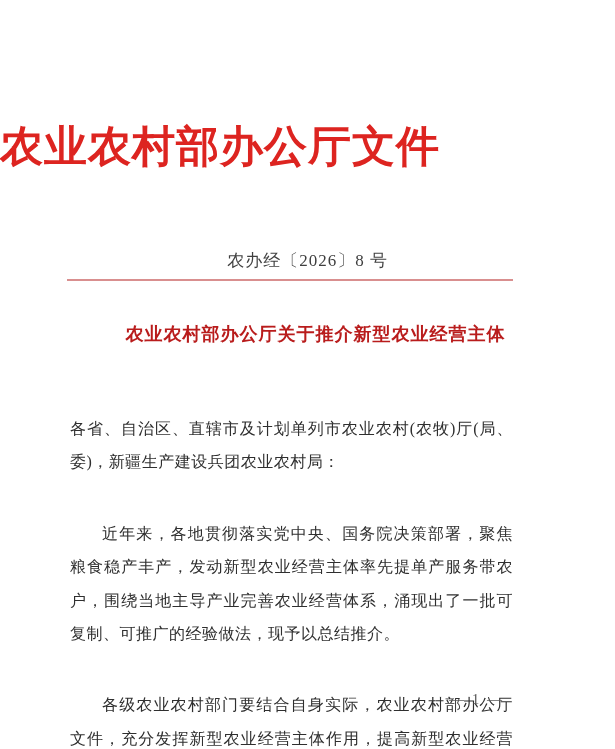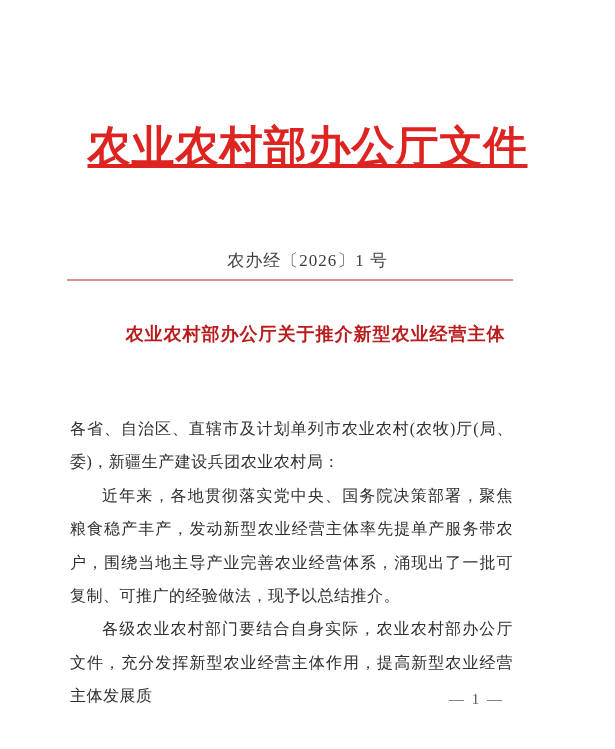--- a/index.html
+++ b/index.html
@@ -13,27 +13,26 @@
     height: 749px;
     background: #ffffff;
     overflow: hidden;
     font-family: "Liberation Serif", "DejaVu Serif", serif;
   }
   .header-title {
     position: absolute;
     top: 118px;
     left: 0;
     width: 100%;
-    text-align: center;
+    text-align: left;
     font-size: 43px;
     font-weight: bold;
     letter-spacing: 1px;
     color: #dd2420;
     white-space: nowrap;
-    text-decoration: underline;
   }
   .doc-number {
     position: absolute;
     top: 249px;
     left: 0;
     width: 100%;
     text-align: center;
     font-size: 17px;
     letter-spacing: 1px;
     color: #3f3f3f;
@@ -69,39 +68,40 @@
     color: #2f2f2f;
     text-align: justify;
     text-justify: inter-character;
   }
   .body-text p {
     margin: 0;
     padding: 0;
   }
   .body-text p.indent {
     text-indent: 2em;
+    margin-top: 38px;
   }
   .page-number {
     position: absolute;
     top: 691px;
     left: 449px;
     font-size: 15px;
     letter-spacing: 2px;
     color: #595959;
     white-space: nowrap;
   }
 </style>
 </head>
 <body>
 
 <div class="page">
 
   <div class="header-title">农业农村部办公厅文件</div>
 
-  <div class="doc-number">农办经〔2026〕1 号</div>
+  <div class="doc-number">农办经〔2026〕8 号</div>
 
   <div class="red-divider"></div>
 
   <div class="doc-title">
     <div>农业农村部办公厅关于推介新型农业经营主体</div>
   </div>
 
   <div class="body-text">
     <p>各省、自治区、直辖市及计划单列市农业农村(农牧)厅(局、委)，新疆生产建设兵团农业农村局：</p>
     <p class="indent">近年来，各地贯彻落实党中央、国务院决策部署，聚焦粮食稳产丰产，发动新型农业经营主体率先提单产服务带农户，围绕当地主导产业完善农业经营体系，涌现出了一批可复制、可推广的经验做法，现予以总结推介。</p>

